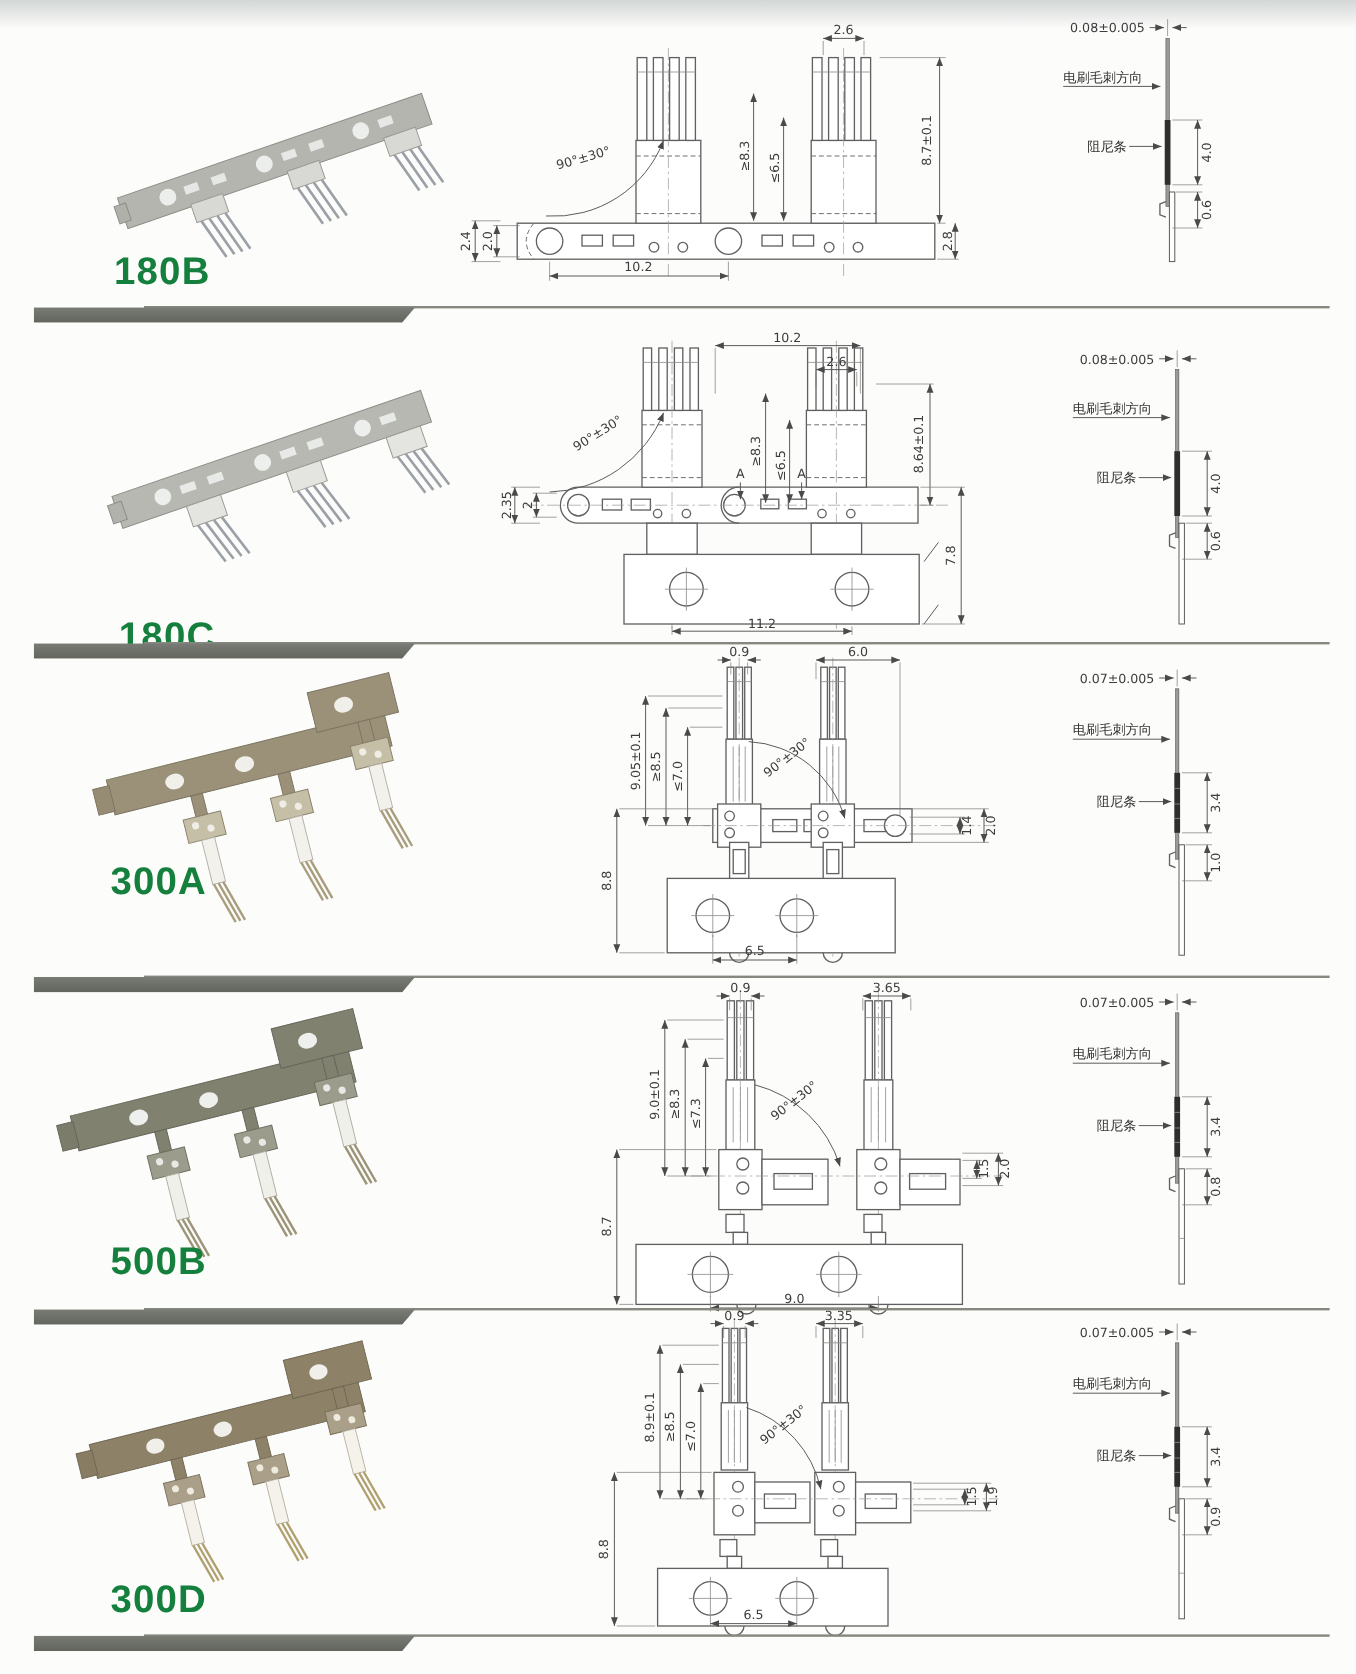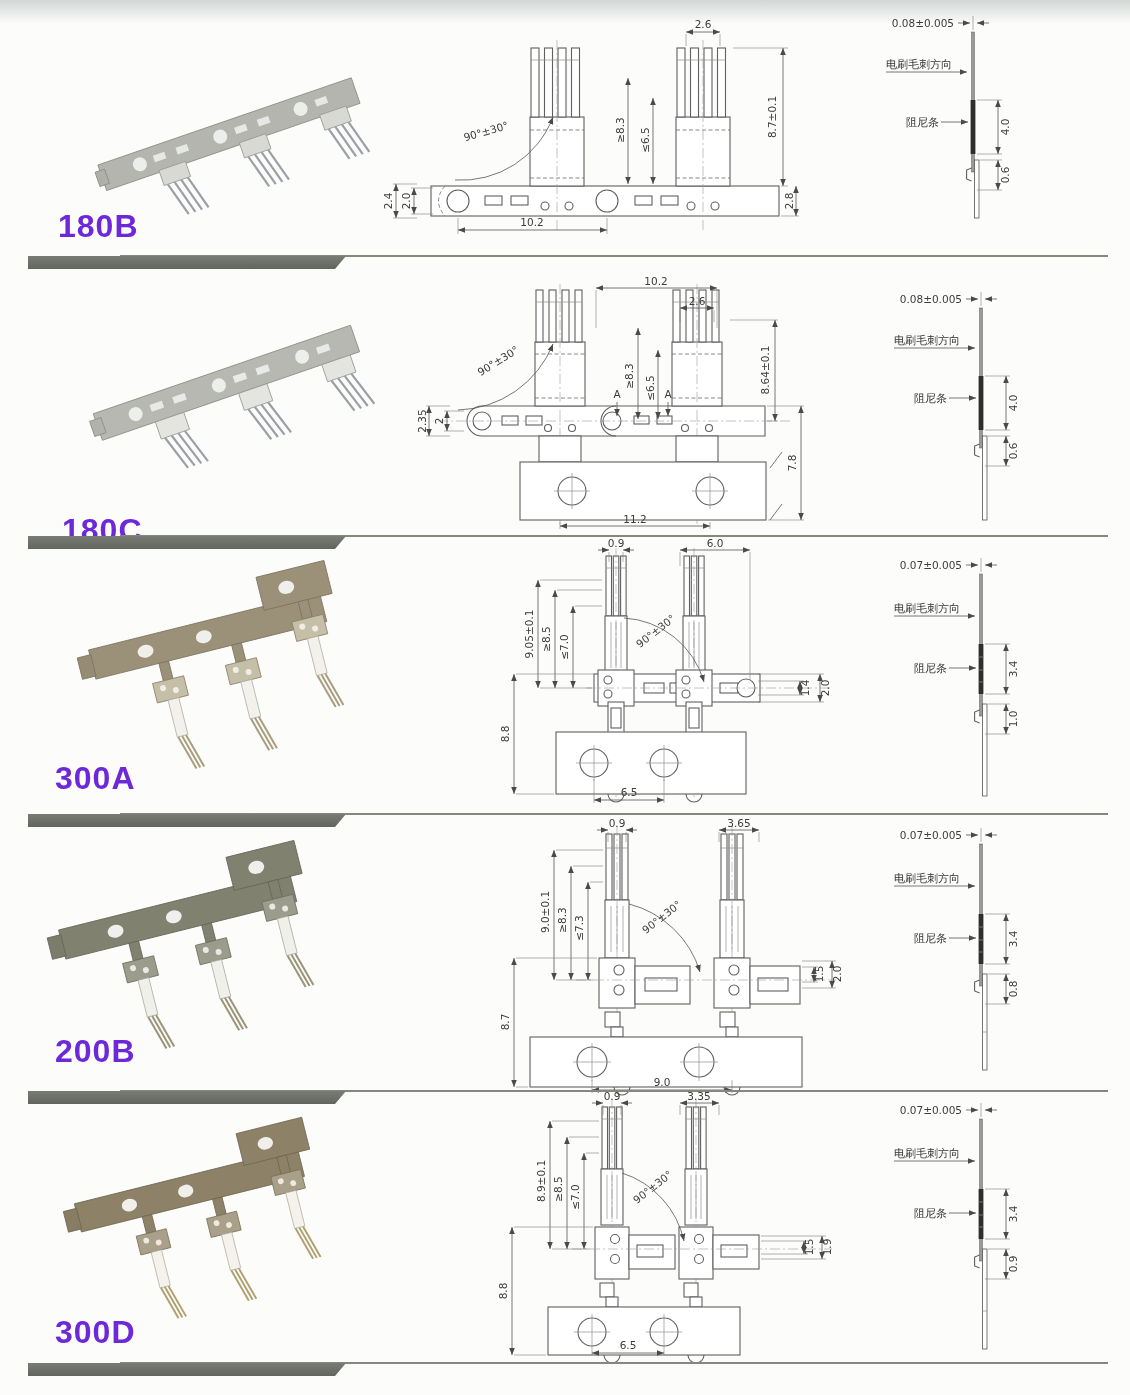--- a/index.html
+++ b/index.html
@@ -1,20 +1,20 @@
 <!DOCTYPE html>
 <html><head>
 <meta charset="utf-8">
 <style>
   html,body{margin:0;padding:0;background:#fff;}
   #canvas{position:relative;width:1130px;height:1395px;background:#fcfcfb;overflow:hidden;
           font-family:"Liberation Sans","DejaVu Sans",sans-serif;}
   .topband{position:absolute;top:0;left:0;width:100%;height:24px;
            background:linear-gradient(#d3d7d5,#fcfcfb);}
-  .model-label{position:absolute;font-weight:bold;font-size:32px;color:#6d28d9;letter-spacing:1px;}
+  .model-label{position:absolute;font-weight:bold;font-size:32px;color:#15803d;letter-spacing:1px;margin-left:37px;}
   .divider{position:absolute;left:0;width:100%;height:18px;}
   .divider .dline{position:absolute;top:1px;left:120px;right:22px;height:2px;background:#84887f;}
   .divider .dbar{position:absolute;top:2px;left:28px;width:318px;height:13px;
                  background:linear-gradient(#787c74,#61655d);
                  clip-path:polygon(0 0,100% 0,calc(100% - 11px) 100%,0 100%);}
   svg{position:absolute;overflow:visible;}
   .ol{fill:#fff;stroke:#5f605f;stroke-width:1.1;}
   .oln{fill:none;stroke:#5f605f;stroke-width:1.1;}
   .thin{fill:none;stroke:#8f908e;stroke-width:0.7;}
   .cl{stroke:#9a9a98;stroke-width:0.6;fill:none;stroke-dasharray:10 3 2 3;}
@@ -361,21 +361,21 @@
    <rect x="219" y="77" width="32" height="20" fill="#c6bfa8" stroke="#8a8169" stroke-width="0.8"></rect>
    <circle cx="228" cy="84" r="3" fill="#efede5"></circle>
           <circle cx="240" cy="89" r="3" fill="#efede5"></circle>
    <rect x="230" y="97" width="11" height="38" fill="#f2f1ec" stroke="#b5b2a6" stroke-width="0.8"></rect>
    <line x1="231" y1="135" x2="241" y2="170" stroke="#a89e7e" stroke-width="2"></line>
           <line x1="235" y1="135" x2="245" y2="170" stroke="#a89e7e" stroke-width="2"></line>
           <line x1="239" y1="135" x2="249" y2="170" stroke="#a89e7e" stroke-width="2"></line>
   </g>
  </g>
 </svg>
-<div class="model-label" style="left:55px;top:760px">300A</div>
+<div class="model-label" style="left:55px;top:716px">300A</div>
 
 <svg style="left:498px;top:542px" width="340" height="264" viewBox="0 0 340 264">
   <g>
    <rect class="ol" x="108" y="14" width="5.5" height="60"></rect>
         <rect class="ol" x="115.3" y="14" width="5.5" height="60"></rect>
         <rect class="ol" x="122.6" y="14" width="5.5" height="60"></rect>
    <line class="thin" x1="108" y1="26" x2="128" y2="26"></line>
    <rect class="ol" x="107" y="74" width="22" height="58"></rect>
    <line class="thin" x1="113" y1="80" x2="113" y2="126"></line>
         <line class="thin" x1="118" y1="80" x2="118" y2="126"></line>
@@ -526,21 +526,21 @@
    <rect x="219" y="77" width="32" height="20" fill="#9b9c8c" stroke="#6e6f61" stroke-width="0.8"></rect>
    <circle cx="228" cy="84" r="3" fill="#e8e9e4"></circle>
           <circle cx="240" cy="89" r="3" fill="#e8e9e4"></circle>
    <rect x="230" y="97" width="11" height="38" fill="#f0f0ea" stroke="#b0b0a4" stroke-width="0.8"></rect>
    <line x1="231" y1="135" x2="241" y2="170" stroke="#9c9478" stroke-width="2"></line>
           <line x1="235" y1="135" x2="245" y2="170" stroke="#9c9478" stroke-width="2"></line>
           <line x1="239" y1="135" x2="249" y2="170" stroke="#9c9478" stroke-width="2"></line>
   </g>
  </g>
 </svg>
-<div class="model-label" style="left:55px;top:1033px">200B</div>
+<div class="model-label" style="left:55px;top:1033px">500B</div>
 
 <svg style="left:492px;top:820px" width="356" height="274" viewBox="0 0 356 274">
   <g>
    <rect class="ol" x="114" y="14" width="6" height="66"></rect>
         <rect class="ol" x="122" y="14" width="6" height="66"></rect>
         <rect class="ol" x="130" y="14" width="6" height="66"></rect>
    <line class="thin" x1="114" y1="28" x2="136" y2="28"></line>
    <rect class="ol" x="113" y="80" width="24" height="58"></rect>
    <line class="thin" x1="119" y1="86" x2="119" y2="132"></line>
         <line class="thin" x1="125" y1="86" x2="125" y2="132"></line>

